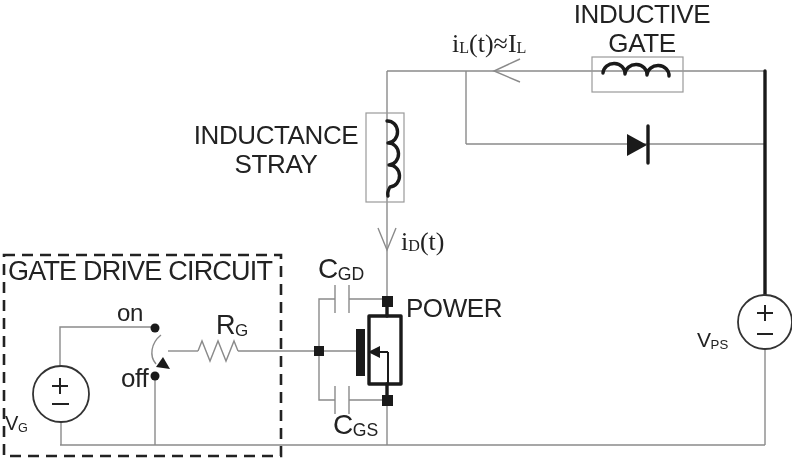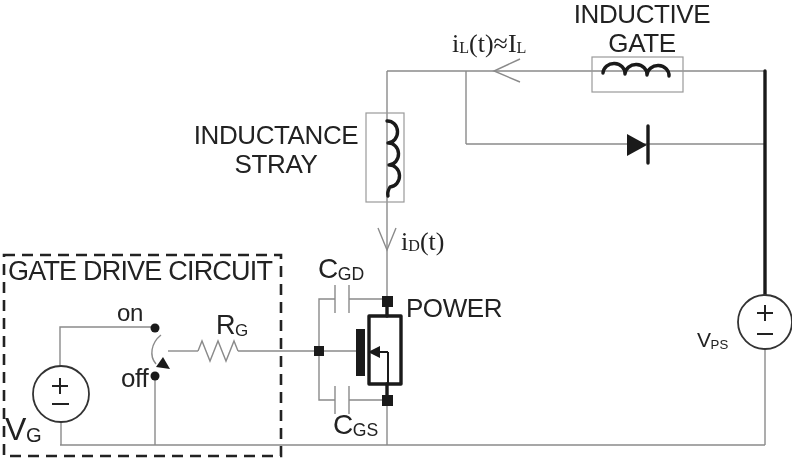--- a/index.html
+++ b/index.html
@@ -125,21 +125,21 @@
   </div>
 
   <div class="label" style="left:318px;top:253px;font-size:28px;">
     <span>C</span><span class="sub">GD</span>
   </div>
 
   <div class="label" style="left:333px;top:409px;font-size:28px;">
     <span>C</span><span class="sub">GS</span>
   </div>
 
-  <div class="label" style="left:5px;top:412px;font-size:32px;">
+  <div class="label" style="left:5px;top:412px;font-size:20px;">
     <span>V</span><span class="sub">G</span>
   </div>
 
   <div class="label" style="left:697px;top:328px;font-size:21px;">
     <span>V</span><span class="sub">PS</span>
   </div>
 
 </div>
 
 </body></html>

